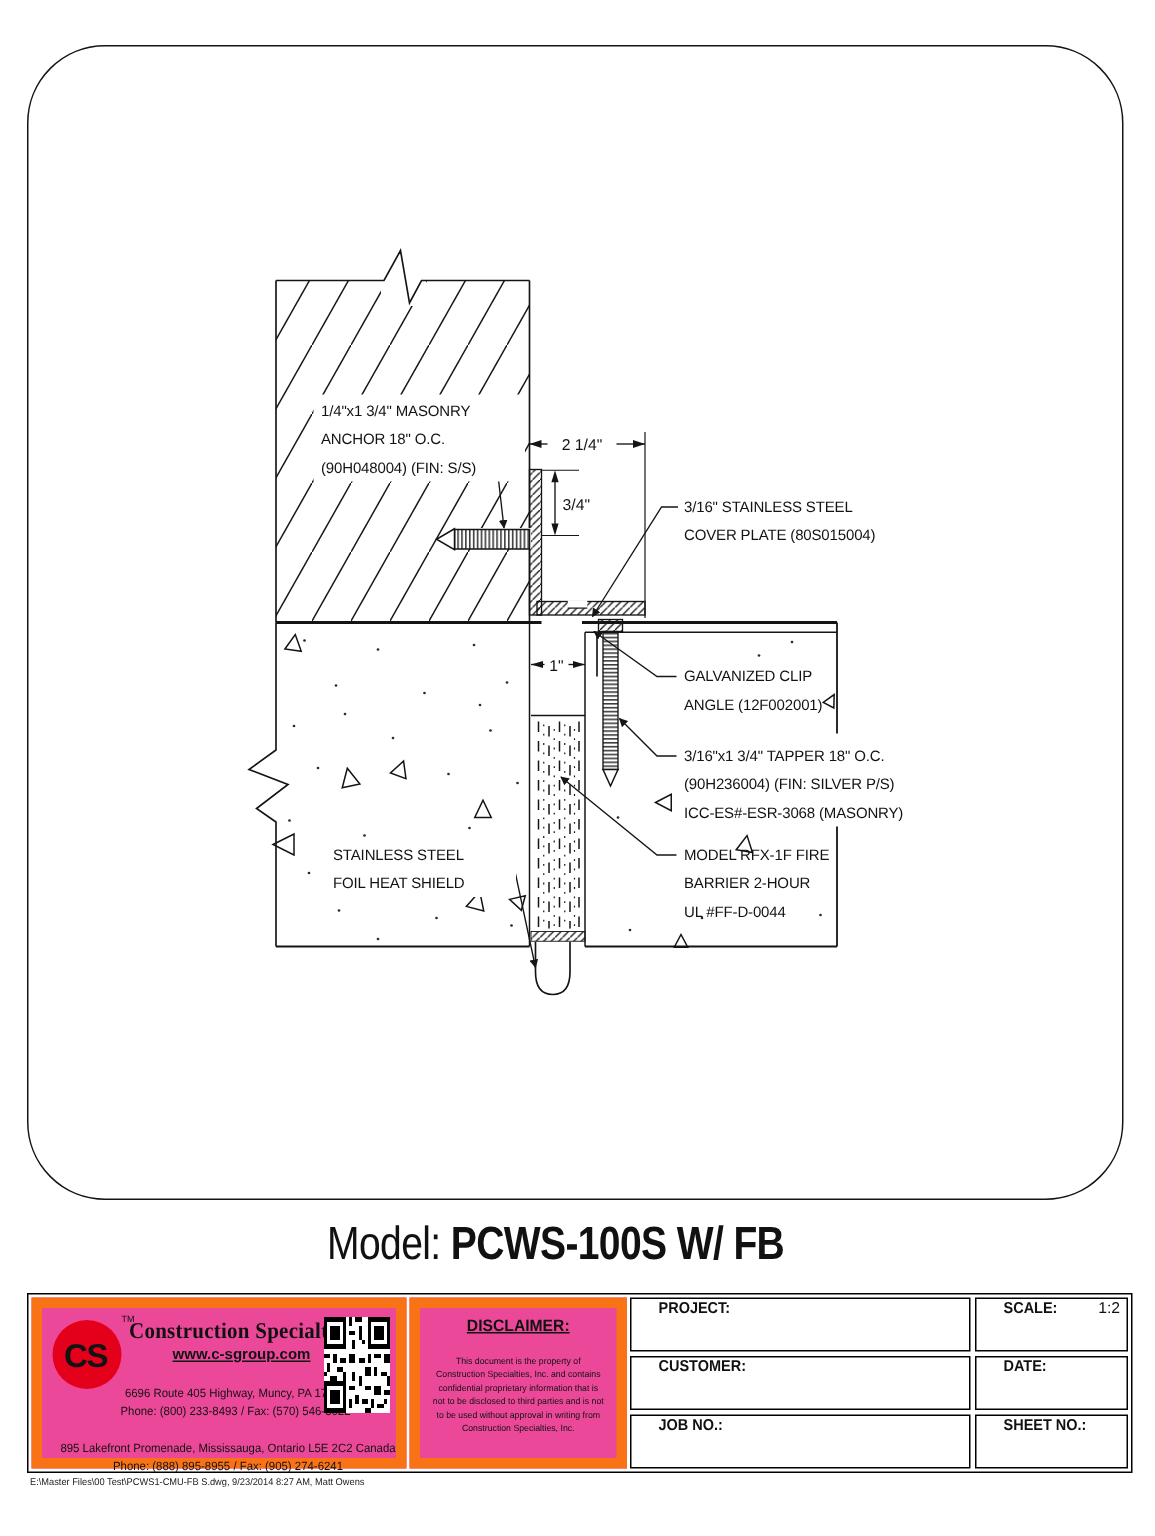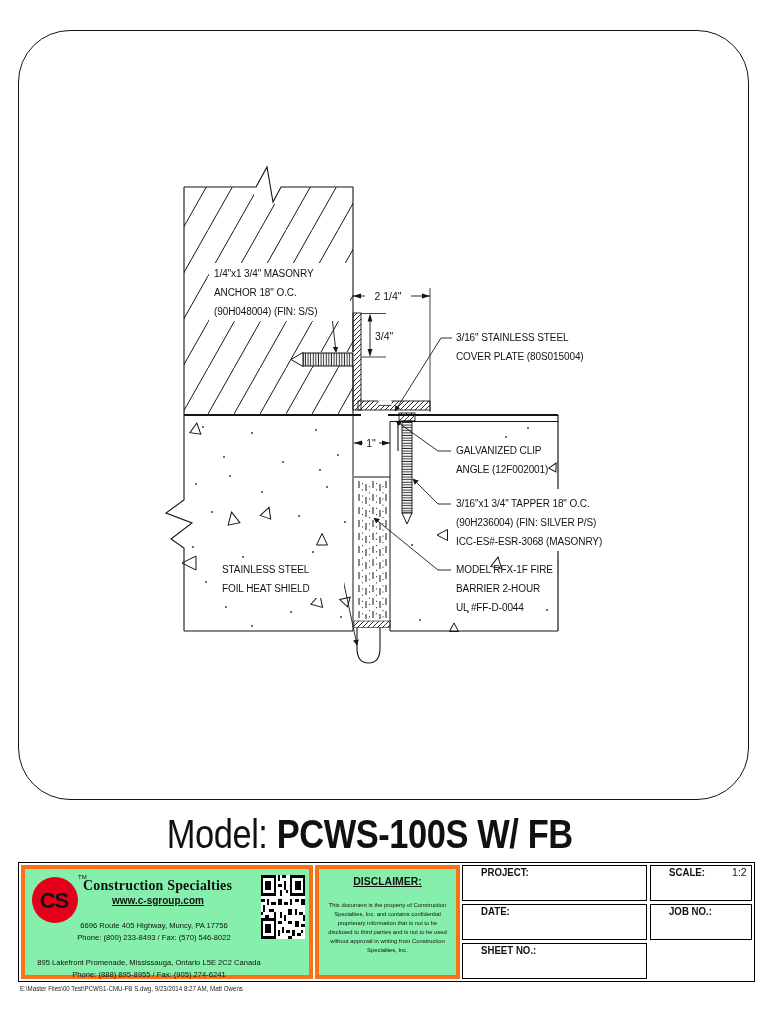--- a/index.html
+++ b/index.html
@@ -1,26 +1,26 @@
 <!DOCTYPE html>
 <html><head>
 <meta charset="utf-8">
 <style>
   html,body{margin:0;padding:0;background:#fff;}
   .page{position:relative;width:770px;height:1024px;background:#fff;font-family:"Liberation Sans",sans-serif;color:#111;overflow:hidden;}
   .sheet{position:absolute;left:18px;top:30px;width:729px;height:768px;border:1.6px solid #141414;border-radius:52px;background:#fff;}
   svg text{font-family:"Liberation Sans",sans-serif;fill:#131313;}
   .drawing{position:absolute;left:0;top:0;}
-  .model-title{position:absolute;left:0;top:811px;width:740px;text-align:center;font-size:41px;letter-spacing:-.5px;white-space:nowrap;}
+  .model-title{position:absolute;left:0;top:811px;width:740px;text-align:center;font-size:31px;letter-spacing:-.5px;white-space:nowrap;}
   .model-title .squeeze{display:inline-block;transform:scaleX(.84);}
   .model-title .bold{font-weight:bold;}
   
   .tblock{position:absolute;left:18px;top:862px;width:737px;height:120px;border:1.6px solid #000;background:#fff;box-sizing:border-box;display:flex;gap:2px;padding:2px;}
-  .tb-sec{border:4px solid #f97316;background:#86efac;box-sizing:border-box;position:relative;}
-  .tb-company{width:292px;flex:none;}
+  .tb-sec{border:7px solid #f97316;background:#ec4899;box-sizing:border-box;position:relative;}
+  .tb-company{width:250px;flex:none;}
   .tb-disc{width:145px;flex:none;padding:4px 6px;text-align:center;}
   .tb-fields{flex:1;display:grid;grid-template-columns:1fr 102px;grid-auto-rows:1fr;gap:3px;border:none;padding:0;}
   .cell{border:1.2px solid #000;background:#fff;display:flex;align-items:flex-start;padding-left:18px;box-sizing:border-box;}
   .cell .lbl{font-weight:bold;font-size:10.5px;transform:scaleX(.92);transform-origin:left center;white-space:nowrap;}
   .cell .val{font-size:10.5px;margin-left:24px;}
   .logo{position:absolute;left:6px;top:7px;width:48px;height:48px;}
   .logo svg{display:block;}
   .tm{position:absolute;left:53px;top:5px;font-size:6px;}
   .cname{position:absolute;left:58px;top:8px;width:152px;text-align:center;font-family:"Liberation Serif",serif;font-weight:bold;font-size:15px;letter-spacing:.2px;white-space:nowrap;transform:scaleX(.93);transform-origin:left top;}
   .curl{position:absolute;left:58px;top:26px;width:150px;text-align:center;font-weight:bold;font-size:10px;text-decoration:underline;}
@@ -284,20 +284,24 @@
     <div class="tb-fields">
       <div class="cell">
           <span class="lbl">PROJECT:</span>
           <span class="val"></span>
         </div>
       <div class="cell">
           <span class="lbl">SCALE:</span>
           <span class="val">1:2</span>
         </div>
       <div class="cell">
+          <span class="lbl">CUSTOMER:</span>
+          <span class="val"></span>
+        </div>
+      <div class="cell">
           <span class="lbl">DATE:</span>
           <span class="val"></span>
         </div>
       <div class="cell">
           <span class="lbl">JOB NO.:</span>
           <span class="val"></span>
         </div>
       <div class="cell">
           <span class="lbl">SHEET NO.:</span>
           <span class="val"></span>

